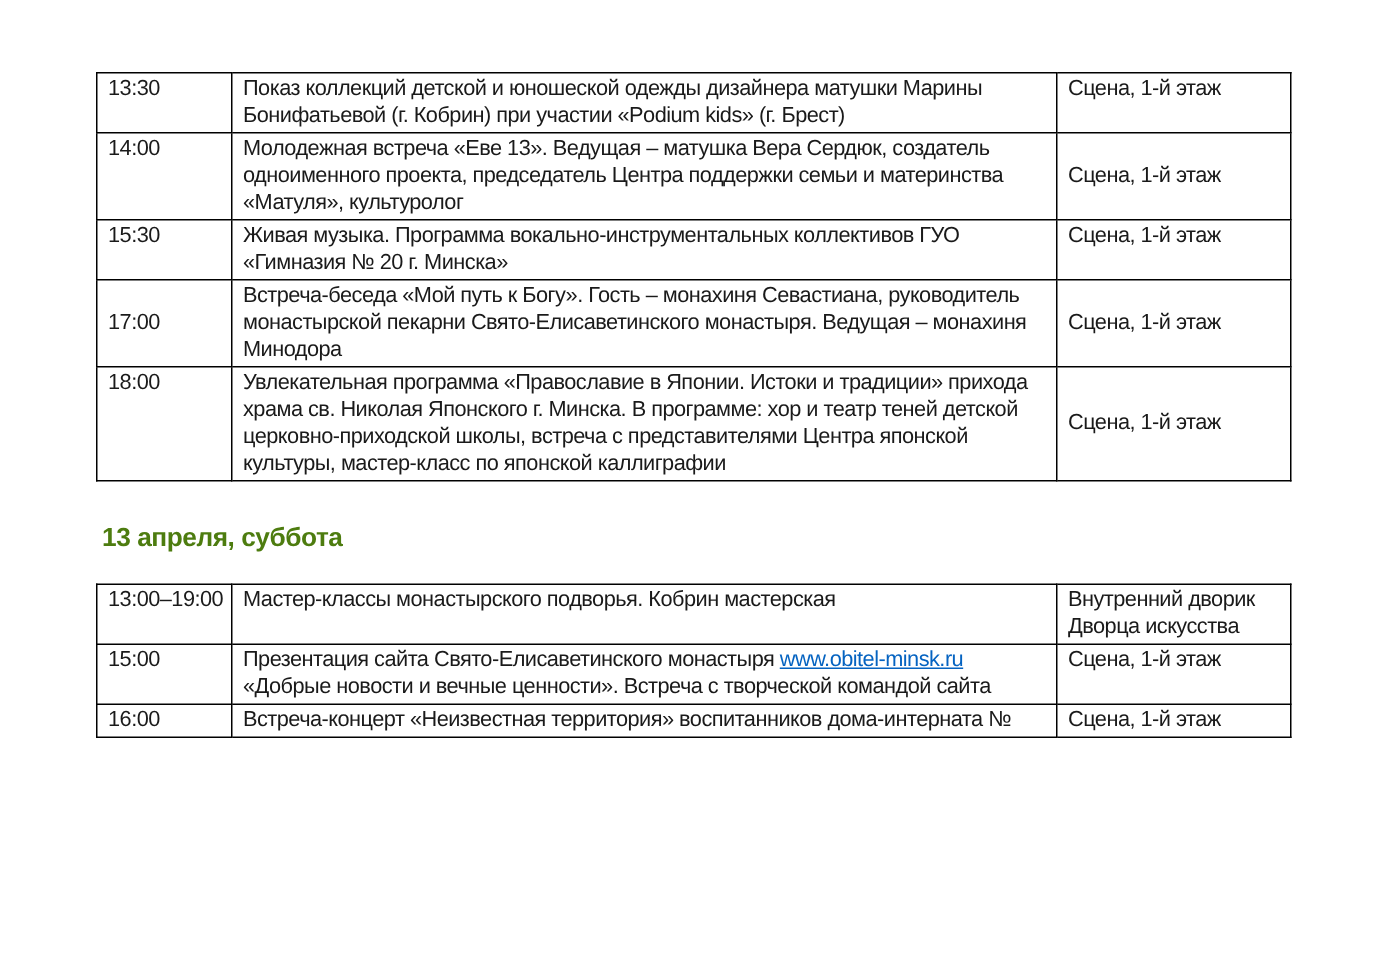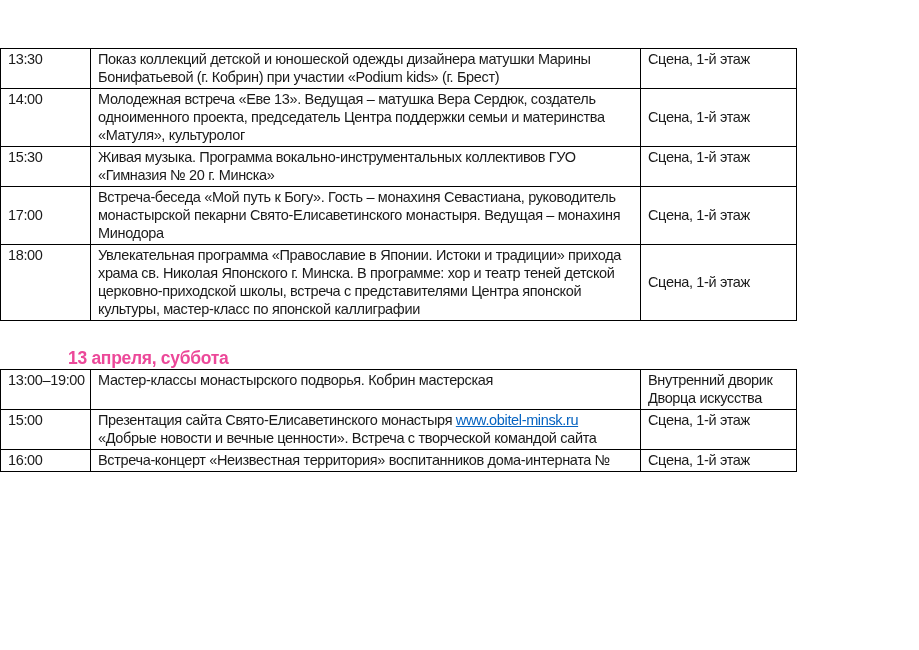--- a/index.html
+++ b/index.html
@@ -16,20 +16,21 @@
     color: #1a1a1a;
   }
   .page {
     position: absolute;
     inset: 0;
   }
   table.schedule {
     border-collapse: collapse;
     table-layout: fixed;
     width: 796px;
+    margin-left: 64px;
     font-size: 14.5px;
     line-height: 18px;
     letter-spacing: -0.35px;
   }
   #table1 { margin-top: 48px; }
   table.schedule td {
     border: 1px solid #000000;
     padding: 1px 8px 2px 7px;
     vertical-align: top;
     overflow: hidden;
@@ -44,22 +45,22 @@
   
   #table1 tr:nth-child(2) .cell-loc,
   #table1 tr:nth-child(4) .cell-time,
   #table1 tr:nth-child(4) .cell-loc,
   #table1 tr:nth-child(5) .cell-loc { vertical-align: middle; }
 
   h2.section-heading {
     font-size: 17.5px;
     font-weight: 700;
     letter-spacing: -0.3px;
-    color: #ec4899;
-    margin: 27px 0 0 68px;
+    color: #4d7c0f;
+    margin: 27px 0 20px 68px;
   }
   a.site-link {
     color: #0563c1;
     text-decoration: underline;
     text-align: center;
   }
 </style>
 </head>
 <body>
 

